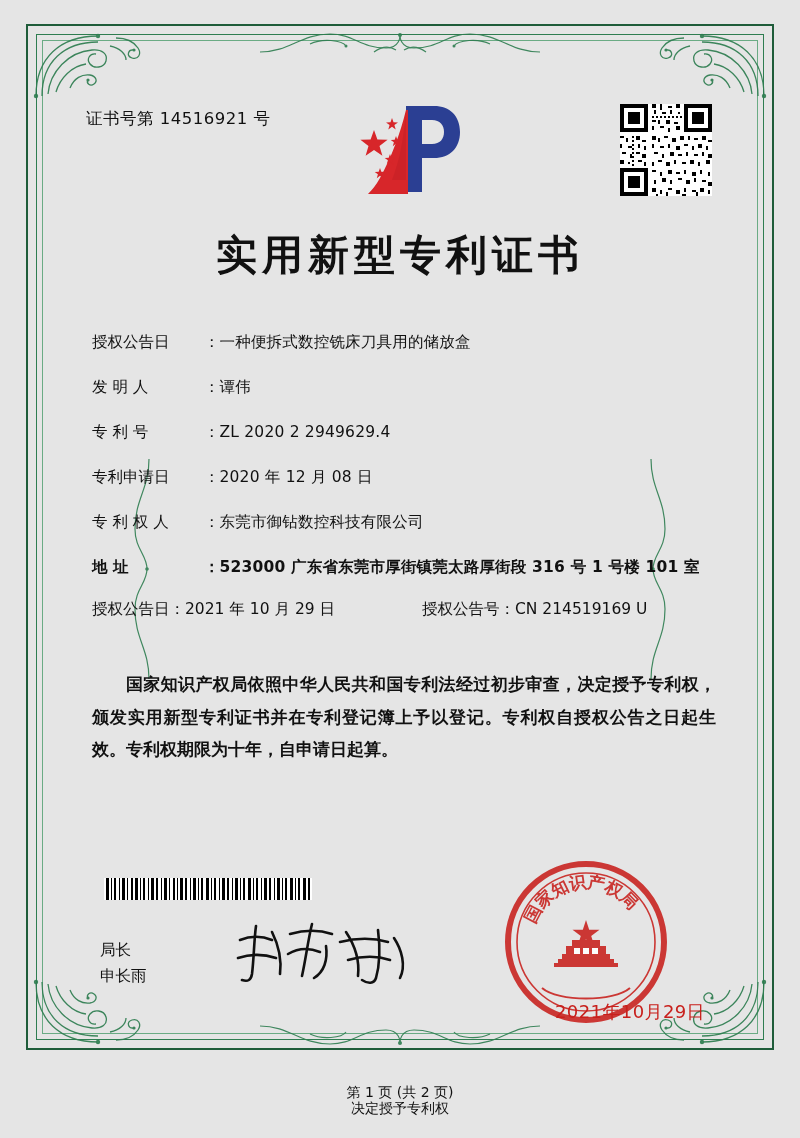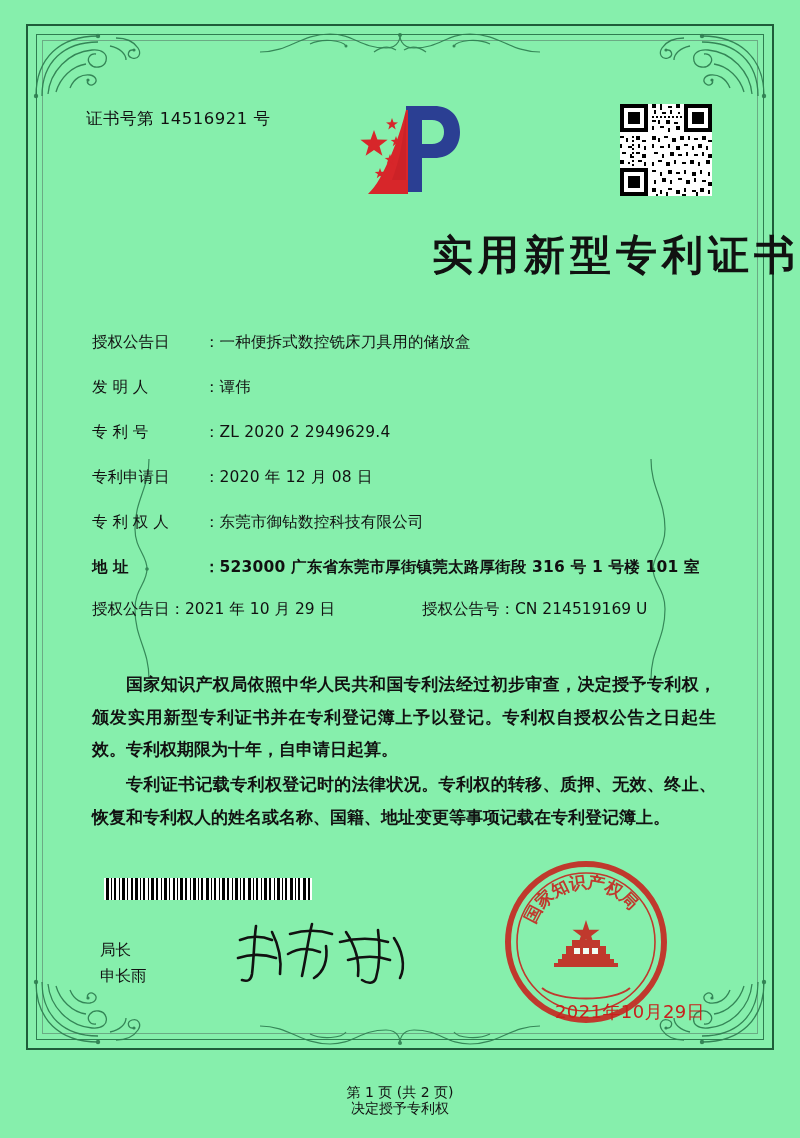--- a/index.html
+++ b/index.html
@@ -14,21 +14,21 @@
     font-family: "DejaVu Sans", "Liberation Sans", sans-serif;
     color: #111111;
     overflow: hidden;
   }
 
   
   .page {
     position: absolute;
     left: 0; top: 0;
     width: 800px; height: 1138px;
-    background: #86efac;
+    background: #e5e5e5;
   }
 
   .frame-outer {
     position: absolute;
     left: 26px; top: 24px;
     width: 748px; height: 1026px;
     border: 2px solid #1f5c3a;
     box-sizing: border-box;
   }
   .frame-inner {
@@ -89,21 +89,21 @@
   .qr {
     position: absolute;
     right: 88px; top: 104px;
     width: 92px; height: 92px;
   }
 
   
   .cert-title {
     position: absolute;
     left: 0; right: 0; top: 228px;
-    text-align: right;
+    text-align: center;
     font-size: 41px;
     font-weight: 700;
     letter-spacing: 5px;
     font-family: "DejaVu Sans", "Liberation Sans", sans-serif;
     color: #111;
   }
 
   
   .fields {
     position: absolute;
@@ -462,21 +462,20 @@
       <div class="right">
         <div class="lbl-b">授权公告号</div>
         <div class="field-sep">：</div>
         <div>CN 214519169 U</div>
       </div>
     </div>
   </div>
 
   <div class="paras">
     <p>国家知识产权局依照中华人民共和国专利法经过初步审查，决定授予专利权，颁发实用新型专利证书并在专利登记簿上予以登记。专利权自授权公告之日起生效。专利权期限为十年，自申请日起算。</p>
-    <p>专利证书记载专利权登记时的法律状况。专利权的转移、质押、无效、终止、恢复和专利权人的姓名或名称、国籍、地址变更等事项记载在专利登记簿上。</p>
   </div>
 
   <div class="barcode">
     <svg width="208" height="22" viewBox="0 0 208 22" shape-rendering="crispEdges">
       <rect width="208" height="22" fill="#fff"></rect>
       <g fill="#000">
         <rect x="2" y="0" width="3" height="22"></rect>
           <rect x="7" y="0" width="1" height="22"></rect>
         <rect x="10" y="0" width="2" height="22"></rect>
           <rect x="15" y="0" width="1" height="22"></rect>

